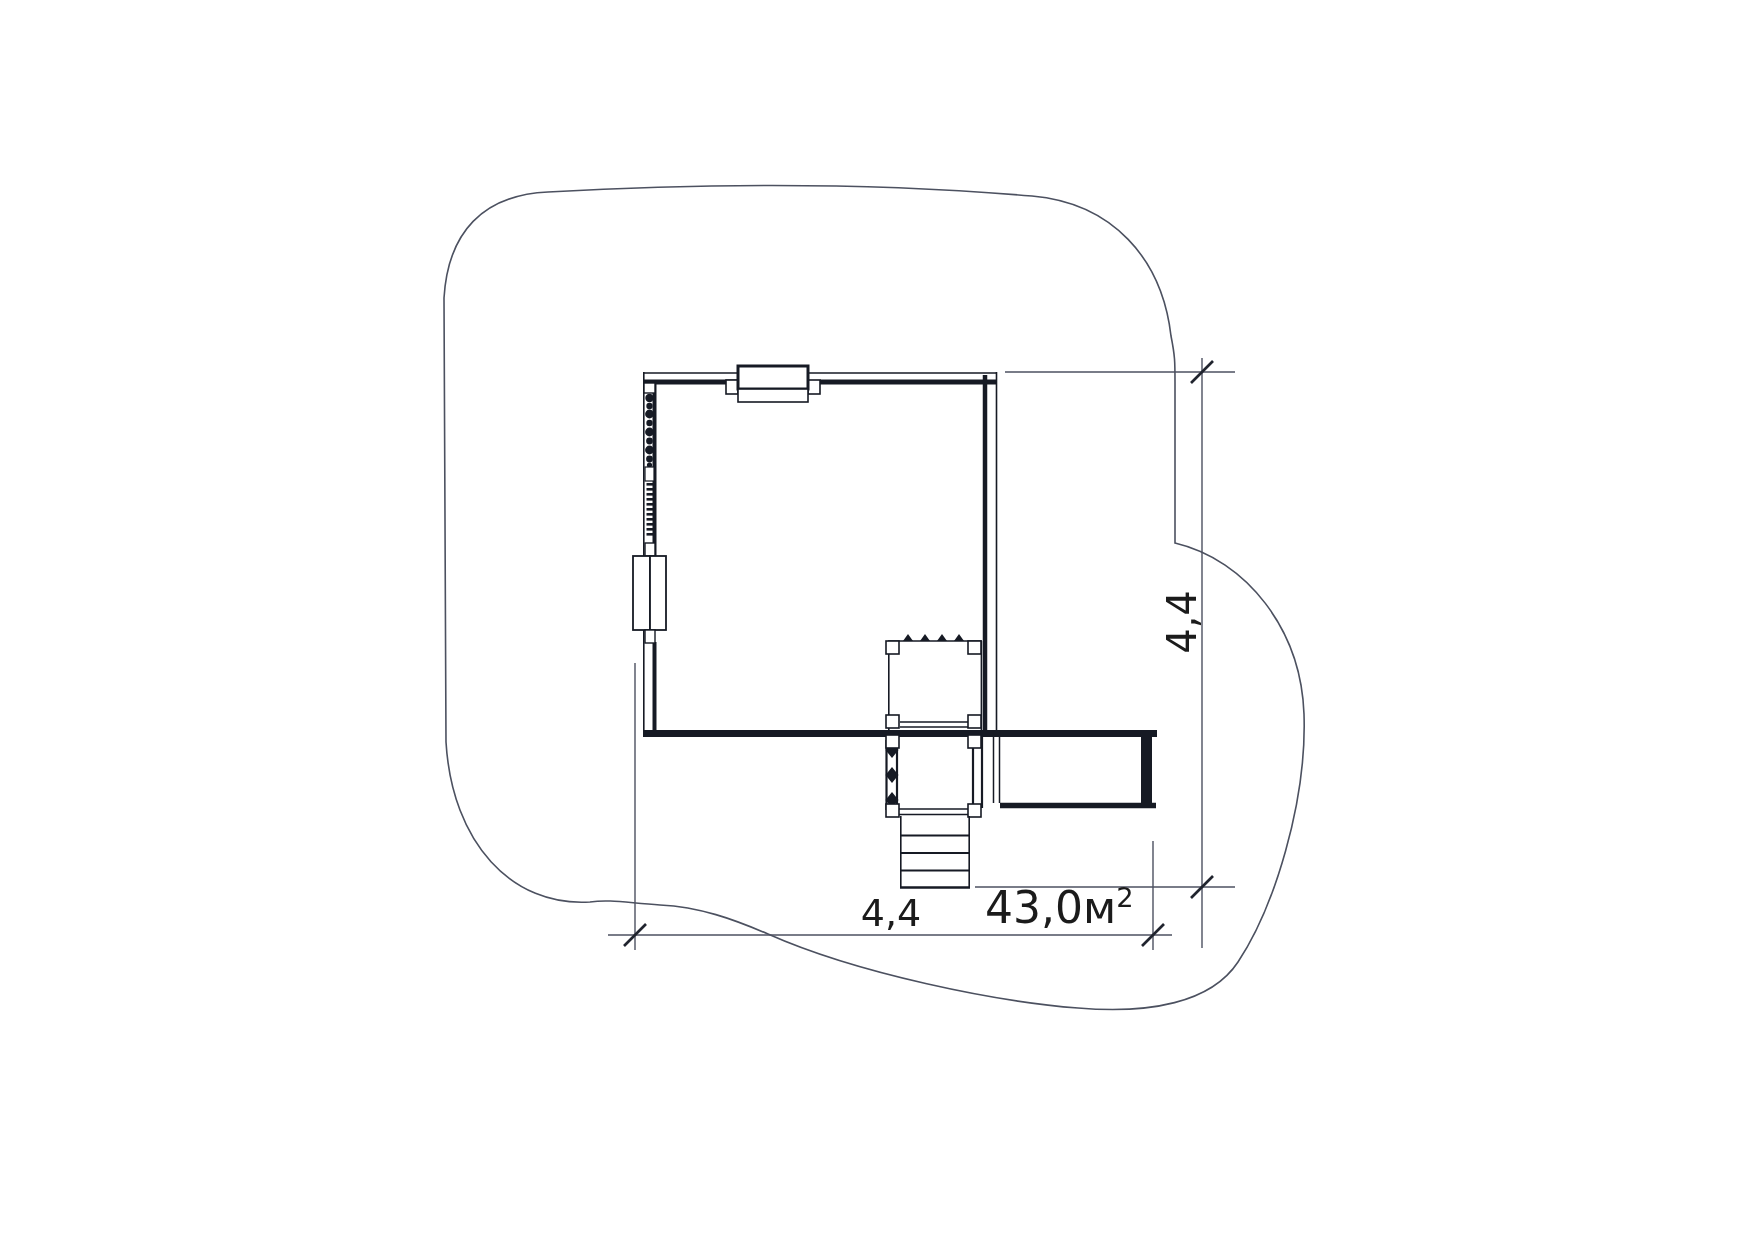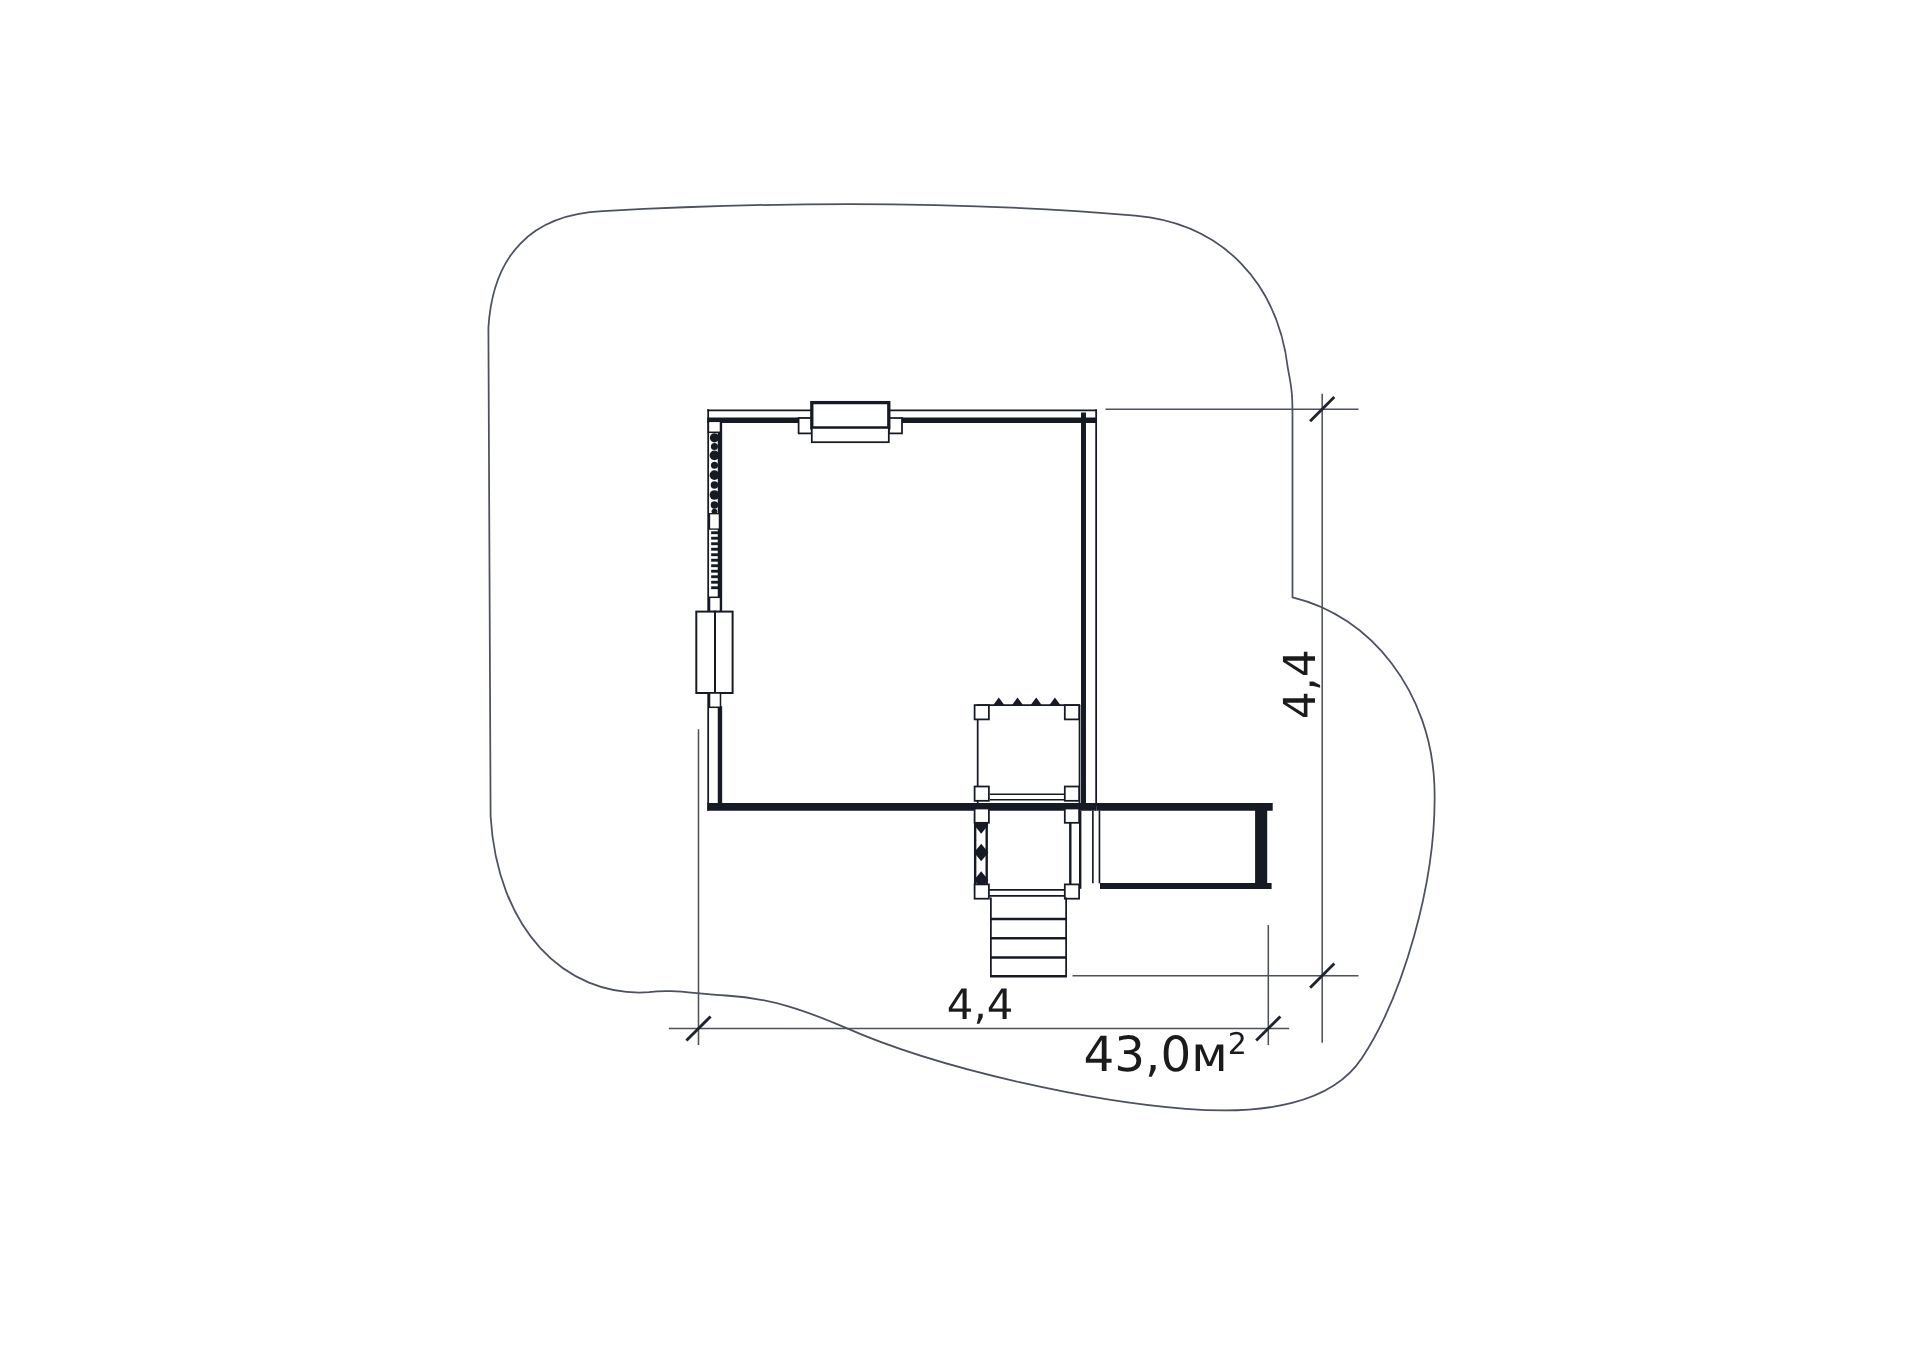--- a/index.html
+++ b/index.html
@@ -39,21 +39,21 @@
     transform: rotate(-90deg);
   }
   #dim-horizontal {
     left: 843px;
     top: 894px;
     width: 96px;
     font-size: 38px;
   }
   #area-label {
     left: 985px;
-    top: 938px;
+    top: 886px;
     font-size: 44px;
     text-align: left;
   }
   #area-label sup {
     font-size: 62%;
     vertical-align: super;
     line-height: 0;
   }
 </style>
 </head>

